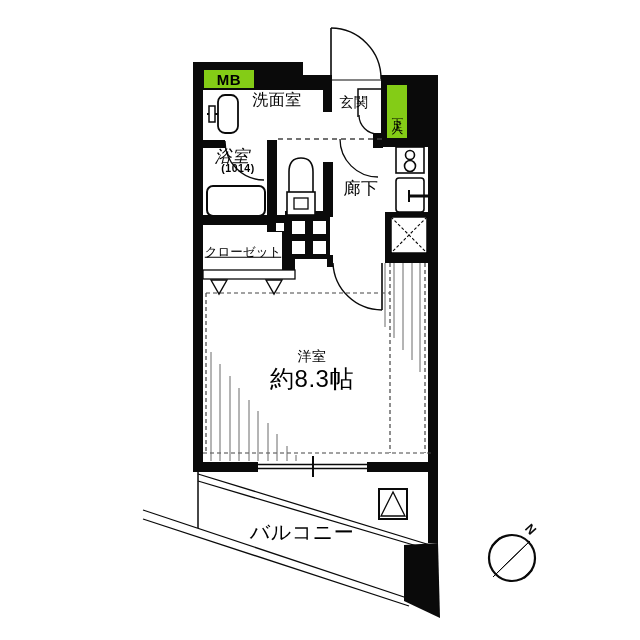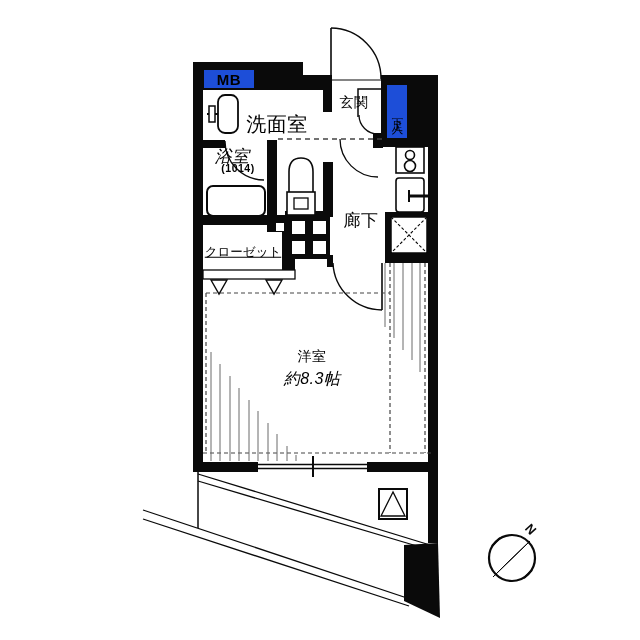--- a/index.html
+++ b/index.html
@@ -1,21 +1,21 @@
 <!DOCTYPE html>
 <html><head>
 <meta charset="utf-8">
 <style>
   html,body{margin:0;padding:0;background:#fff;}
   #canvas{position:relative;width:640px;height:640px;background:#ffffff;overflow:hidden;
           font-family:"Liberation Sans","DejaVu Sans",sans-serif;color:#000;}
   .wall{position:absolute;background:#0a0a0a;}
   .lbl{position:absolute;transform:translate(-50%,-50%);white-space:nowrap;line-height:1;
        font-weight:500;letter-spacing:0.5px;}
-  .box{position:absolute;background:#1d4ed8;border:2px solid #0a0a0a;display:flex;
+  .box{position:absolute;background:#84cc16;border:2px solid #0a0a0a;display:flex;
        align-items:center;justify-content:center;box-sizing:border-box;}
   #svg-overlay{position:absolute;left:0;top:0;z-index:2;}
   .wall{z-index:1;}
   .box,.lbl{z-index:3;}
   .vtext{writing-mode:vertical-rl;text-orientation:upright;letter-spacing:2px;}
 </style>
 </head>
 <body>
 
 <div id="canvas">
@@ -161,22 +161,23 @@
     </g>
   </svg>
 
   <div class="box" style="left:202px;top:68px;width:54px;height:22px;">
     <span class="lbl" style="position:static;transform:none;font-size:15px;font-weight:600;">MB</span>
   </div>
   <div class="box" style="left:386px;top:84px;width:22px;height:55px;border-width:1.5px;">
     <span class="vtext" style="font-size:11.5px;font-weight:500;">下足入</span>
   </div>
 
-  <div class="lbl" style="left:277px;top:124px;font-size:20px;text-align:right;">洗面室</div>
+  <div class="lbl" style="left:277px;top:100px;font-size:16px;text-align:right;">洗面室</div>
   <div class="lbl" style="left:232px;top:156px;font-size:17px;font-style:italic;">浴室</div>
   <div class="lbl" style="left:238px;top:168px;font-size:10.5px;font-weight:bold;">(1014)</div>
   <div class="lbl" style="left:354px;top:102px;font-size:14px;">玄関</div>
-  <div class="lbl" style="left:361px;top:220px;font-size:17px;">廊下</div>
+  <div class="lbl" style="left:361px;top:188px;font-size:17px;">廊下</div>
   <div class="lbl" style="left:243px;top:252px;font-size:12.5px;letter-spacing:0;text-decoration:underline;">クローゼット</div>
   <div class="lbl" style="left:312px;top:356px;font-size:14px;">洋室</div>
-  <div class="lbl" style="left:312px;top:379px;font-size:16px;font-style:italic;">約8.3帖</div>
+  <div class="lbl" style="left:312px;top:379px;font-size:24px;">約8.3帖</div>
+  <div class="lbl" style="left:302px;top:532px;font-size:20px;">バルコニー</div>
 
 </div>
 
 </body></html>

